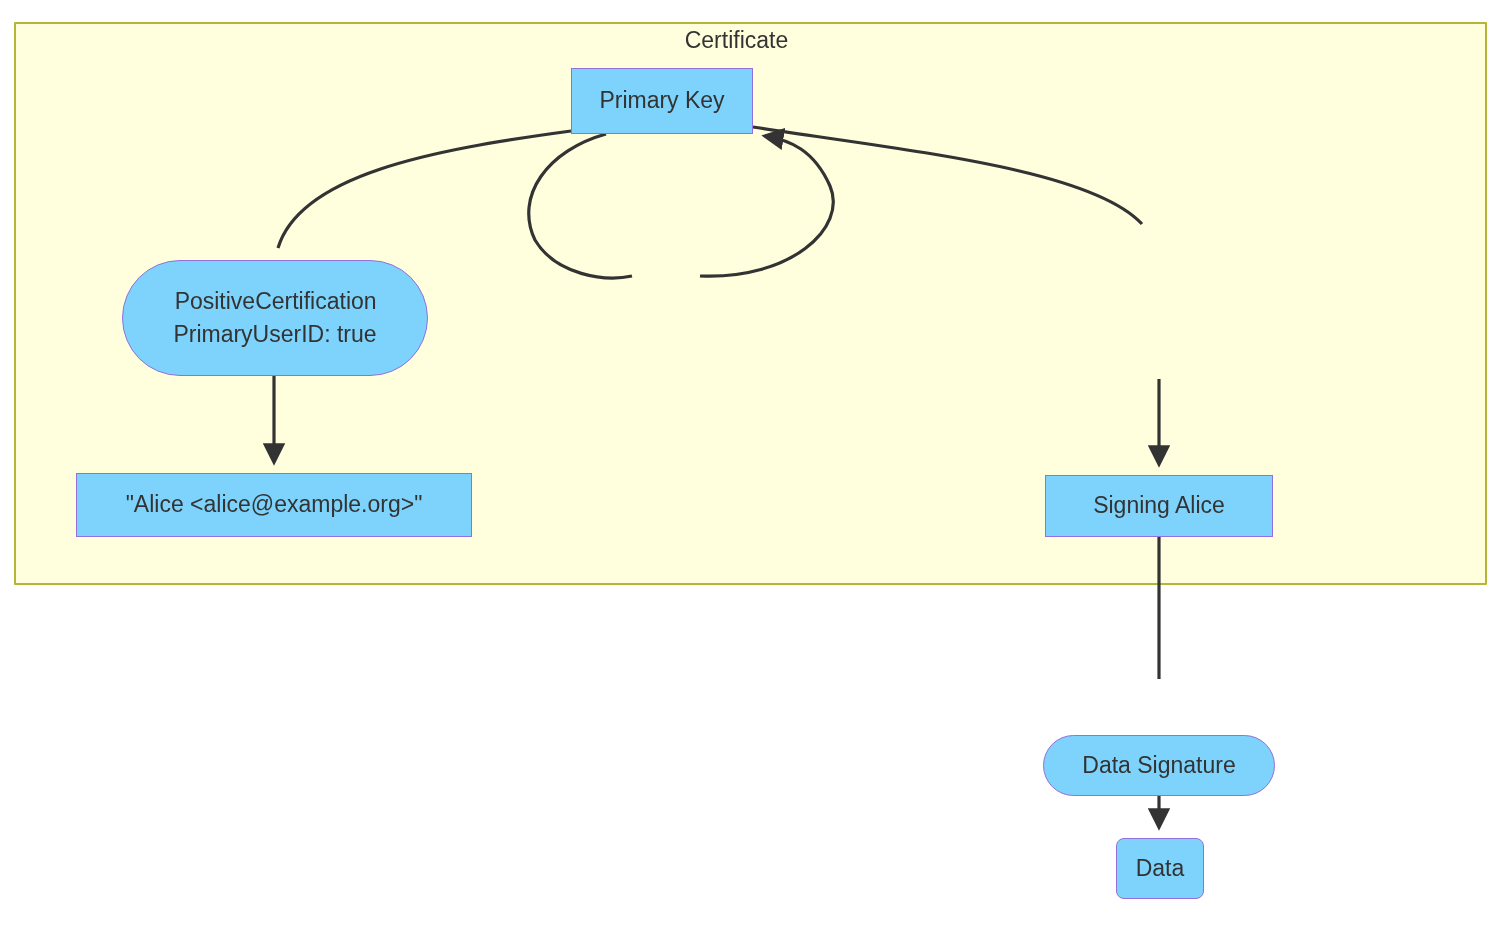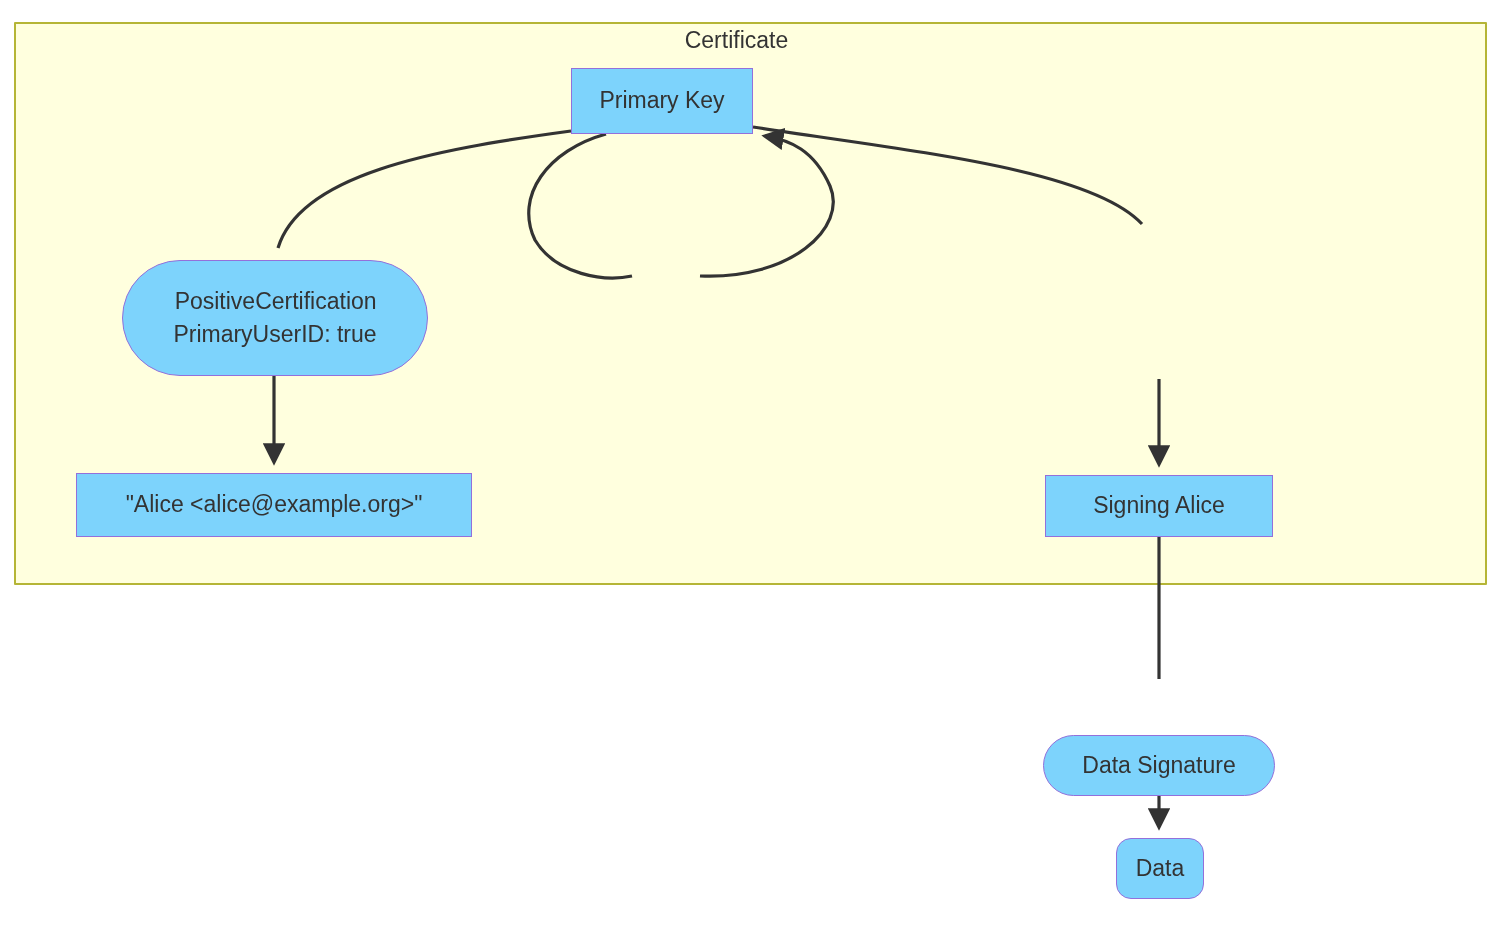--- a/index.html
+++ b/index.html
@@ -70,21 +70,21 @@
   .node.rounded    { border-radius: 8px; }
   .node.stadium    { border-radius: 999px; }
 
   #node-primary-key      { left: 571px;  top: 68px;  width: 182px; height: 66px; }
   #node-positive-cert    { left: 122px;  top: 260px; width: 306px; height: 116px; text-align: right; }
   #node-direct-key-sig   { left: 517px;  top: 275px; width: 290px; height: 60px; }
   #node-subkey-binding   { left: 897px;  top: 224px; width: 526px; height: 155px; }
   #node-alice-userid     { left: 76px;   top: 473px; width: 396px; height: 64px; }
   #node-signing-subkey   { left: 1045px; top: 475px; width: 228px; height: 62px; }
   #node-data-signature   { left: 1043px; top: 702px; width: 232px; height: 61px; margin-top: 33px; }
-  #node-data             { left: 1116px; top: 838px; width: 88px; height: 61px; border-radius: 15px; }
+  #node-data             { left: 1116px; top: 838px; width: 88px; height: 61px; }
 </style>
 </head>
 <body>
 
 <div id="canvas">
 
   <div class="cluster"></div>
   <div class="cluster-title">Certificate</div>
 
   <svg class="edge-layer" viewBox="0 0 1500 927" width="1500" height="927" xmlns="http://www.w3.org/2000/svg">

